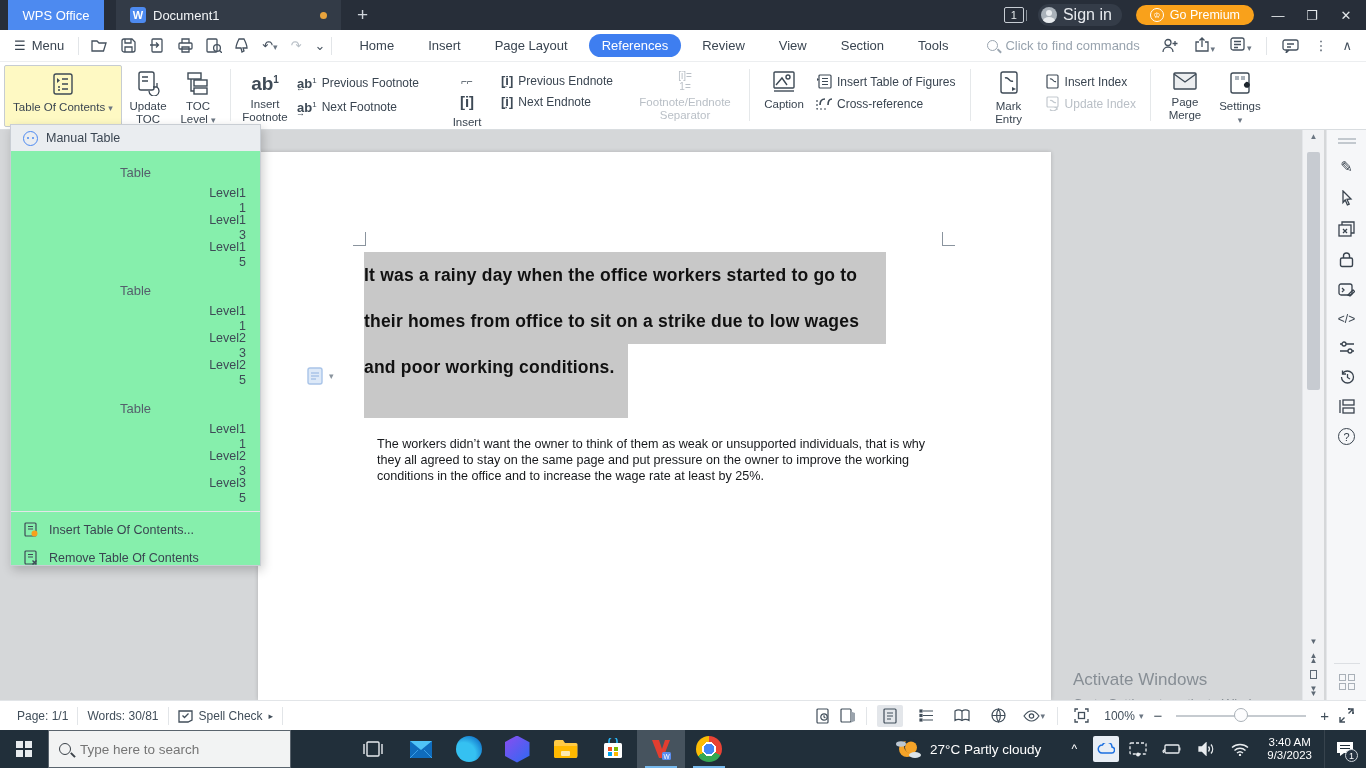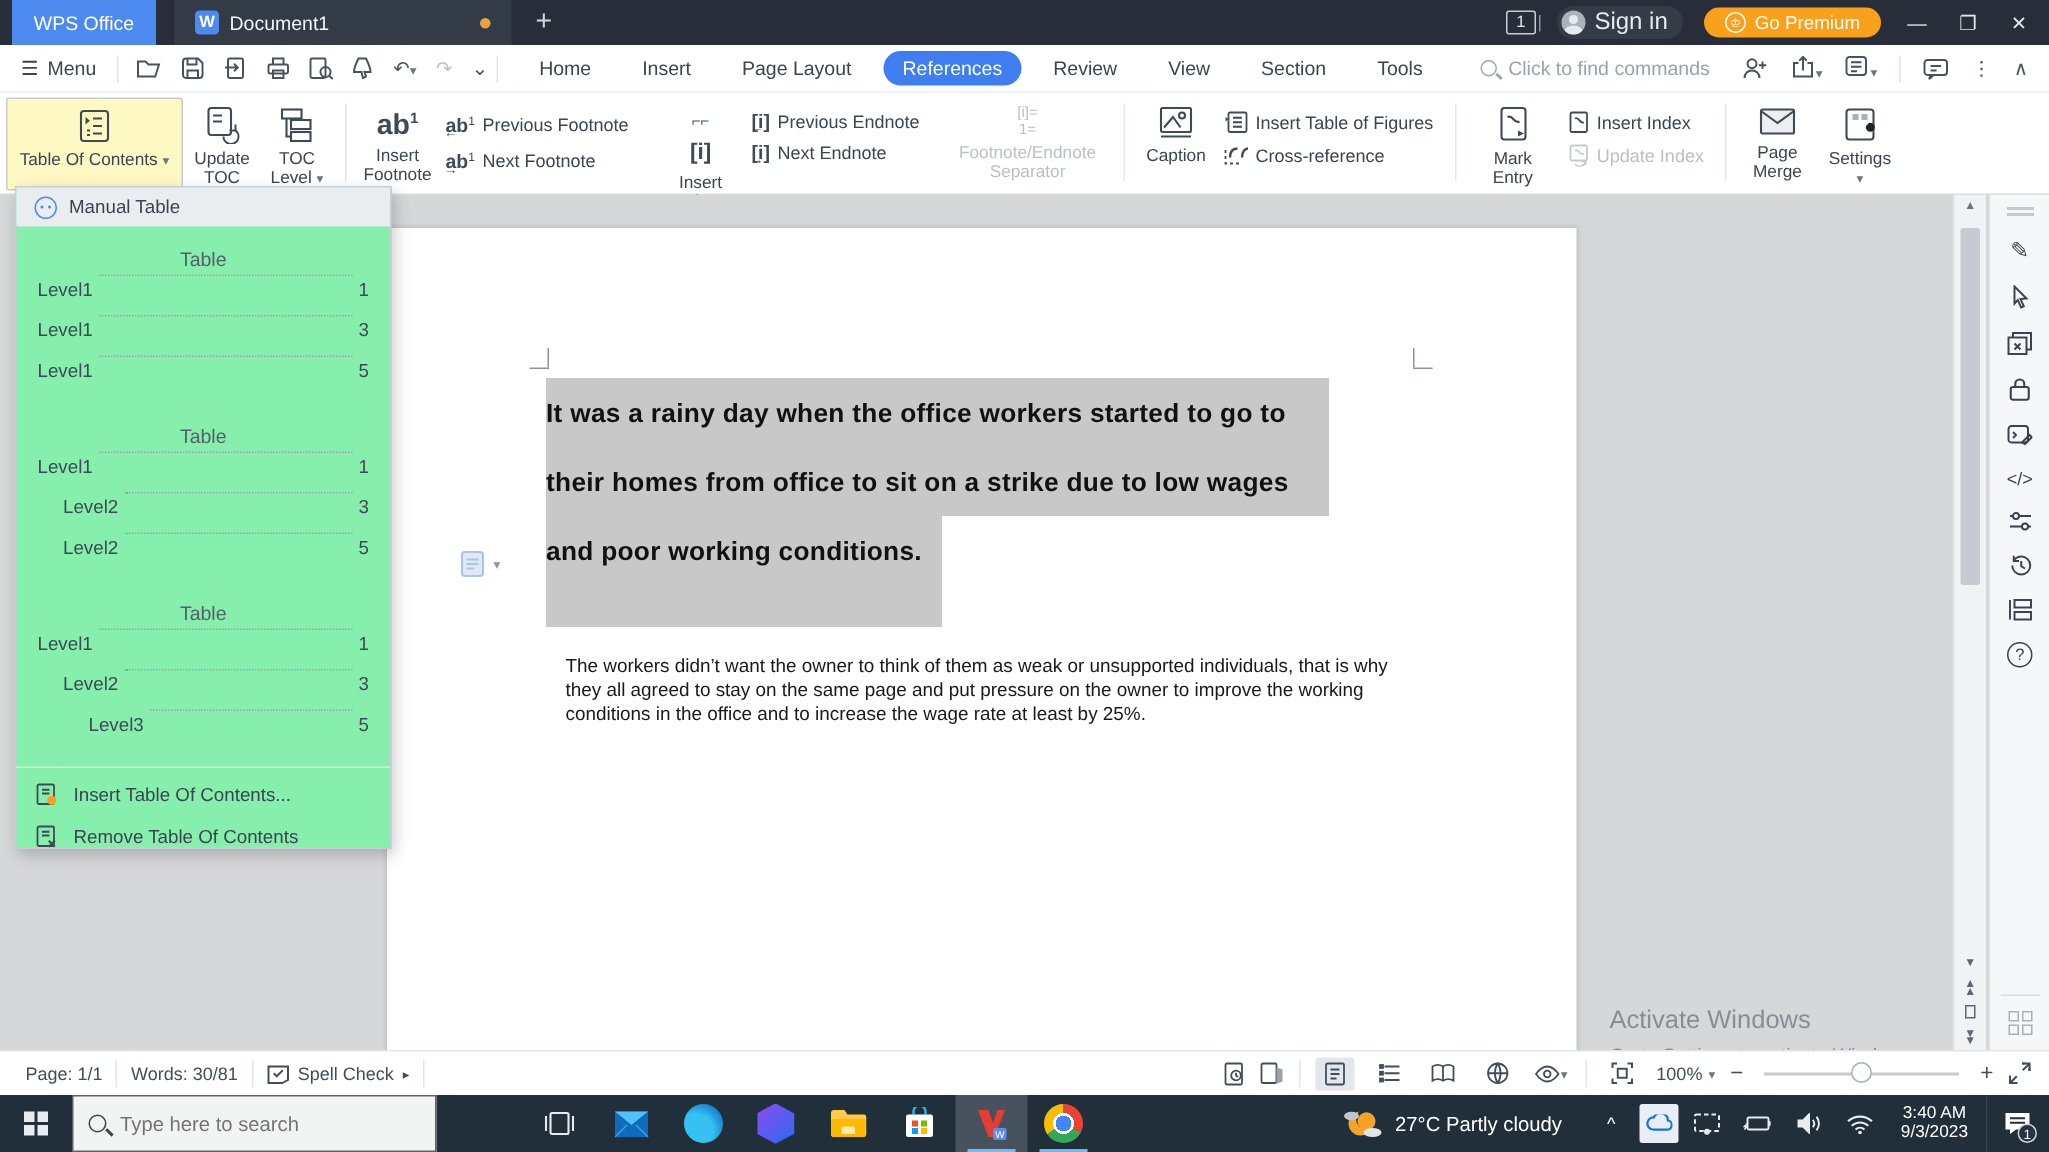--- a/index.html
+++ b/index.html
@@ -92,21 +92,21 @@
   .gridic span { width:7px; height:7px; border:1px solid #a9b0b8; }
 
   
   .toc-dd { position:absolute; left:10px; top:124px; width:251px; height:442px; background:#86efac; border:1px solid #c9ced4; box-shadow:2px 4px 10px rgba(0,0,0,.2); z-index:50; font-size:12.5px; color:#3a4551; }
   .dd-head { height:26px; display:flex; align-items:center; gap:8px; padding:0 12px; background:#eaedf0; }
   .mt-icon { width:15px; height:15px; border:1.5px solid #4d8af0; border-radius:50%; position:relative; }
   .mt-icon:before, .mt-icon:after { content:""; position:absolute; top:5px; width:2px; height:2px; background:#4d8af0; border-radius:50%; }
   .mt-icon:before { left:3px; } .mt-icon:after { right:3px; }
   .tpre { padding:6px 14px 2px; }
   .tpre .ttitle { text-align:center; color:#55606c; font-size:13px; padding:8px 0 6px; }
-  .trow { display:flex; align-items:flex-start; height:27px; color:#3e4a56; }
+  .trow { display:flex; align-items:flex-end; height:27px; color:#3e4a56;flex-direction:column; }
   .trow .leader { flex:1; margin:0 4px; border-bottom:1.5px dotted #9aa3ac; transform:translateY(-3px); }
   .ind1 { padding-left:17px; } .ind2 { padding-left:34px; }
   .dd-div { border-top:1px solid #e4e6e9; margin:6px 0 4px; }
   .dd-item { display:flex; align-items:center; gap:10px; height:28px; padding:0 12px; font-size:12.5px; color:#3a4551; }
 
   
   .statusbar { position:absolute; left:0; top:700px; width:1366px; height:30px; background:#fff; border-top:1px solid #e2e5e8; display:flex; align-items:center; font-size:12px; color:#414e5a; padding:0 8px; }
   .sb-item { display:flex; align-items:center; gap:6px; padding:0 9px; }
   .st-right { margin-left:auto; display:flex; align-items:center; gap:10px; padding-right:4px; }
   .viewbtn { width:26px; height:22px; display:flex; align-items:center; justify-content:center; border-radius:2px; }

